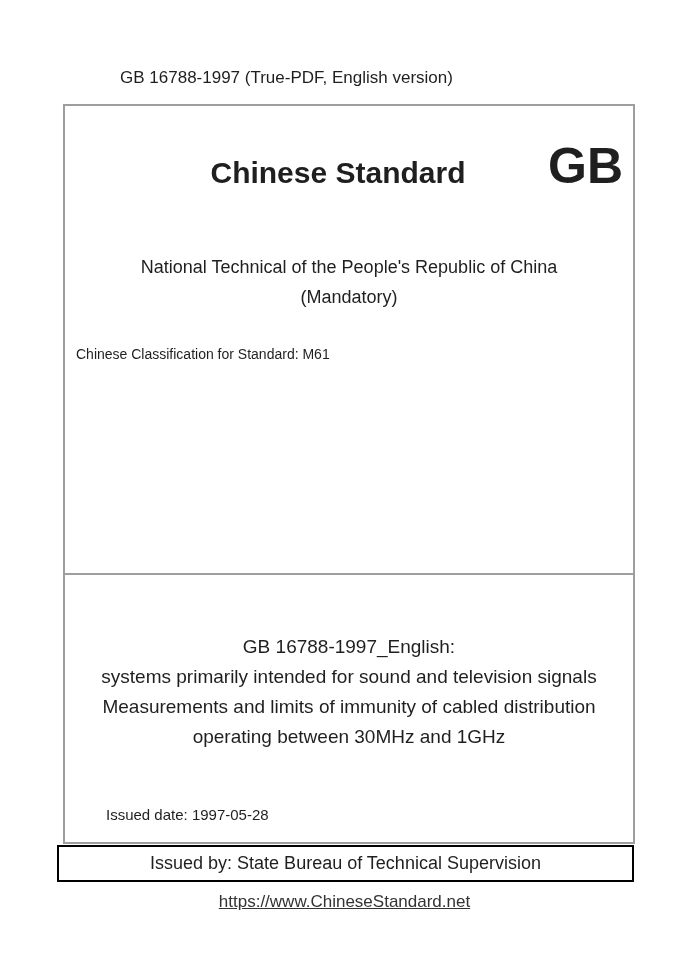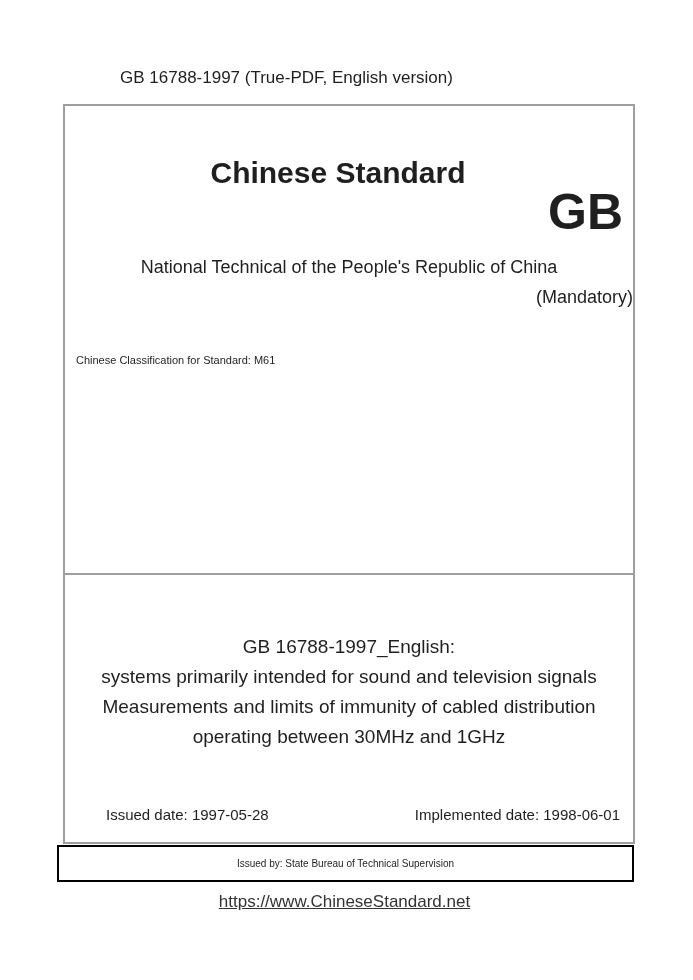--- a/index.html
+++ b/index.html
@@ -37,39 +37,37 @@
     text-align: center;
     font-size: 30px;
     font-weight: bold;
   }
   .brand-gb {
     position: absolute;
     top: 35px; right: 10px;
     font-size: 50px;
     line-height: 1;
     font-weight: bold;
-    margin-top: 46px;
   }
   .national-line {
     position: absolute;
     top: 151px; left: 0; right: 0;
     text-align: center;
     font-size: 18px;
   }
   .mandatory-line {
     position: absolute;
     top: 181px; left: 0; right: 0;
-    text-align: right;
+    text-align: center;
     font-size: 18px;
   }
   .classification-line {
     position: absolute;
     top: 240px; left: 11px;
-    font-size: 11px;
-    margin-top: 8px;
+    font-size: 14px;
   }
   .standard-code {
     position: absolute;
     top: 319px; right: 22px;
     font-size: 41px;
     font-weight: bold;
   }
   .section-divider {
     position: absolute;
     top: 467px; left: 0; right: 0;
@@ -92,21 +90,21 @@
     margin-left: 22px;
   }
   .issuer-box {
     position: absolute;
     left: 57px; top: 845px;
     width: 577px; height: 37px;
     border: 2px solid var(--issuer-border);
     display: flex;
     align-items: center;
     justify-content: center;
-    font-size: 10px;
+    font-size: 18px;
   }
   .site-link-row {
     position: absolute;
     top: 892px; left: 0;
     width: 689px;
     text-align: center;
     font-size: 17px;
   }
   .site-link-row a {
     color: var(--link);
@@ -136,21 +134,20 @@
 
   <div class="english-block">
     <div>GB 16788-1997_English:</div>
     <div>systems primarily intended for sound and television signals</div>
     <div>Measurements and limits of immunity of cabled distribution</div>
     <div>operating between 30MHz and 1GHz</div>
   </div>
 
   <div class="dates-row">
     <span>Issued date: 1997-05-28</span>
-    <span>Implemented date: 1998-06-01</span>
   </div>
 
 </div>
 
 <div class="issuer-box">
   <span>Issued by: State Bureau of Technical Supervision</span>
 </div>
 
 <div class="site-link-row">
   <a>https://www.ChineseStandard.net</a>

